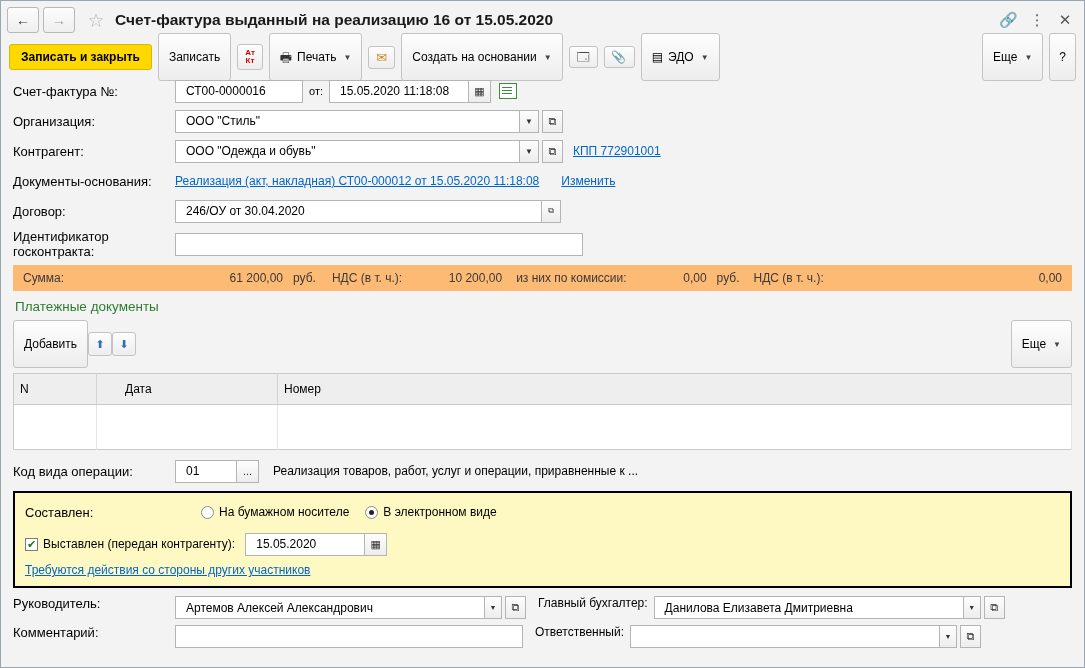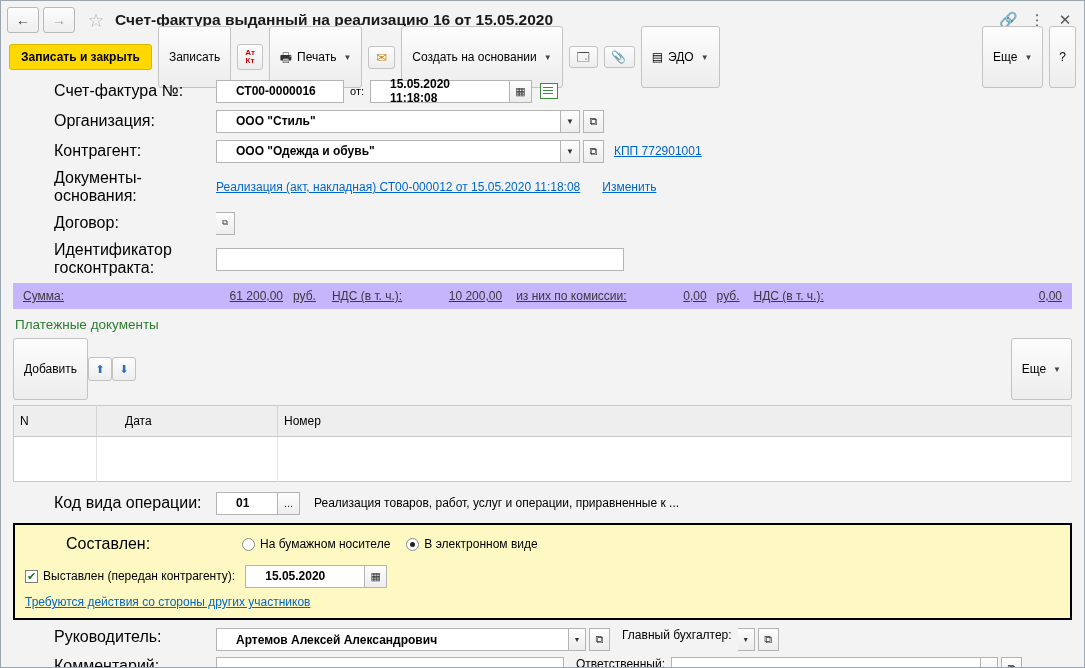--- a/index.html
+++ b/index.html
@@ -89,21 +89,21 @@
     font-size: 12px;
     padding: 5px 11px;
     cursor: pointer;
     color: #000;
   }
   .btn {
     background: linear-gradient(#fdfdfd, #ededed);
     border: 1px solid #c3c3c3;
     border-radius: 3px;
     font-size: 12px;
-    padding: 23px 10px;
+    padding: 16px 10px;
     cursor: pointer;
     color: #000;
     display: flex;
     align-items: center;
     gap: 5px;
     white-space: nowrap;
   }
   .btn.icon-only { padding: 4px 7px; }
   .btn .caret { font-size: 8px; color: #444; margin-left: 2px;}
   .cmd-right { margin-left: auto; display: flex; gap: 6px; }
@@ -131,36 +131,34 @@
   }
   .row {
     display: flex;
     align-items: center;
     margin-bottom: 6px;
     min-height: 24px;
   }
   .lbl {
     width: 162px;
     flex: none;
-    font-size: 16px;
+    font-size: 13px;
     color: #000;
-    margin-left: 41px;
   }
   .inp {
     box-sizing: border-box;
     border: 1px solid #b4b4b4;
     background: #fff;
     height: 23px;
-    padding: 0 19px;
+    padding: 0 10px;
     font-size: 12px;
     font-family: "Liberation Sans", sans-serif;
     color: #000;
     display: flex;
     align-items: center;
-    font-weight: bold;
   }
   .picker {
     width: 19px; height: 23px;
     border: 1px solid #b4b4b4;
     border-left: none;
     background: linear-gradient(#fdfdfd, #ededed);
     display: flex; align-items: center; justify-content: center;
     font-size: 8px;
     color: #333;
     cursor: pointer;
@@ -181,30 +179,29 @@
     color: #0066cc;
     text-decoration: underline;
     cursor: pointer;
     font-size: 12px;
   }
 
   .small-lbl { font-size: 11px; color: #000; margin: 0 6px; }
 
   
   .sumbar {
-    background: #c4b5fd;
+    background: #fdba74;
     height: 26px;
     display: flex;
     align-items: center;
     font-size: 12px;
     margin: 4px 0 8px 0;
     padding: 0 10px;
     box-sizing: border-box;
     color: #3a3a3a;
-    text-decoration: underline;
   }
   .sumbar .cell { white-space: nowrap; }
 
   .section-title {
     color: #2f7d32;
     font-size: 13.5px;
     margin: 2px 0 6px 2px;
   }
 
   .toolbar2 {
@@ -420,20 +417,21 @@
     </div>
 
     <div class="row">
       <div class="lbl">Документы-основания:</div>
       <div class="lnk">Реализация (акт, накладная) СТ00-000012 от 15.05.2020 11:18:08</div>
       <div class="lnk" style="margin-left:22px;">Изменить</div>
     </div>
 
     <div class="row">
       <div class="lbl">Договор:</div>
+      <div class="inp" style="width:367px;">246/ОУ от 30.04.2020</div>
       <div class="picker">⧉</div>
     </div>
 
     <div class="row">
       <div class="lbl">Идентификатор госконтракта:</div>
       <div class="inp" style="width:408px;"></div>
     </div>
 
     <div class="sumbar">
       <div class="cell" style="width:170px;">Сумма:</div>
@@ -500,24 +498,25 @@
         <span class="chk">✔</span>
         <span class="opt-label" style="margin-right:10px;">Выставлен (передан контрагенту):</span>
         <div class="inp" style="width:120px;">15.05.2020</div>
         <div class="cal-btn">▦</div>
       </div>
       <div class="lnk">Требуются действия со стороны других участников</div>
     </div>
 
     <div class="footer-row">
       <div class="lbl">Руководитель:</div>
-      <div class="inp" style="width:353px;">Артемов Алексей Александрович</div>
+      <div class="inp" style="width:310px;">Артемов Алексей Александрович</div>
       <div class="dd-btn">▼</div>
       <div class="sel-btn">⧉</div>
       <div style="margin-left:12px;margin-right:6px;">Главный бухгалтер:</div>
+      <div class="inp" style="width:310px;">Данилова Елизавета Дмитриевна</div>
       <div class="dd-btn">▼</div>
       <div class="sel-btn">⧉</div>
     </div>
 
     <div class="footer-row">
       <div class="lbl">Комментарий:</div>
       <div class="inp" style="width:348px;"></div>
       <div style="margin-left:12px;margin-right:6px;">Ответственный:</div>
       <div class="inp" style="width:310px;"></div>
       <div class="dd-btn">▼</div>

